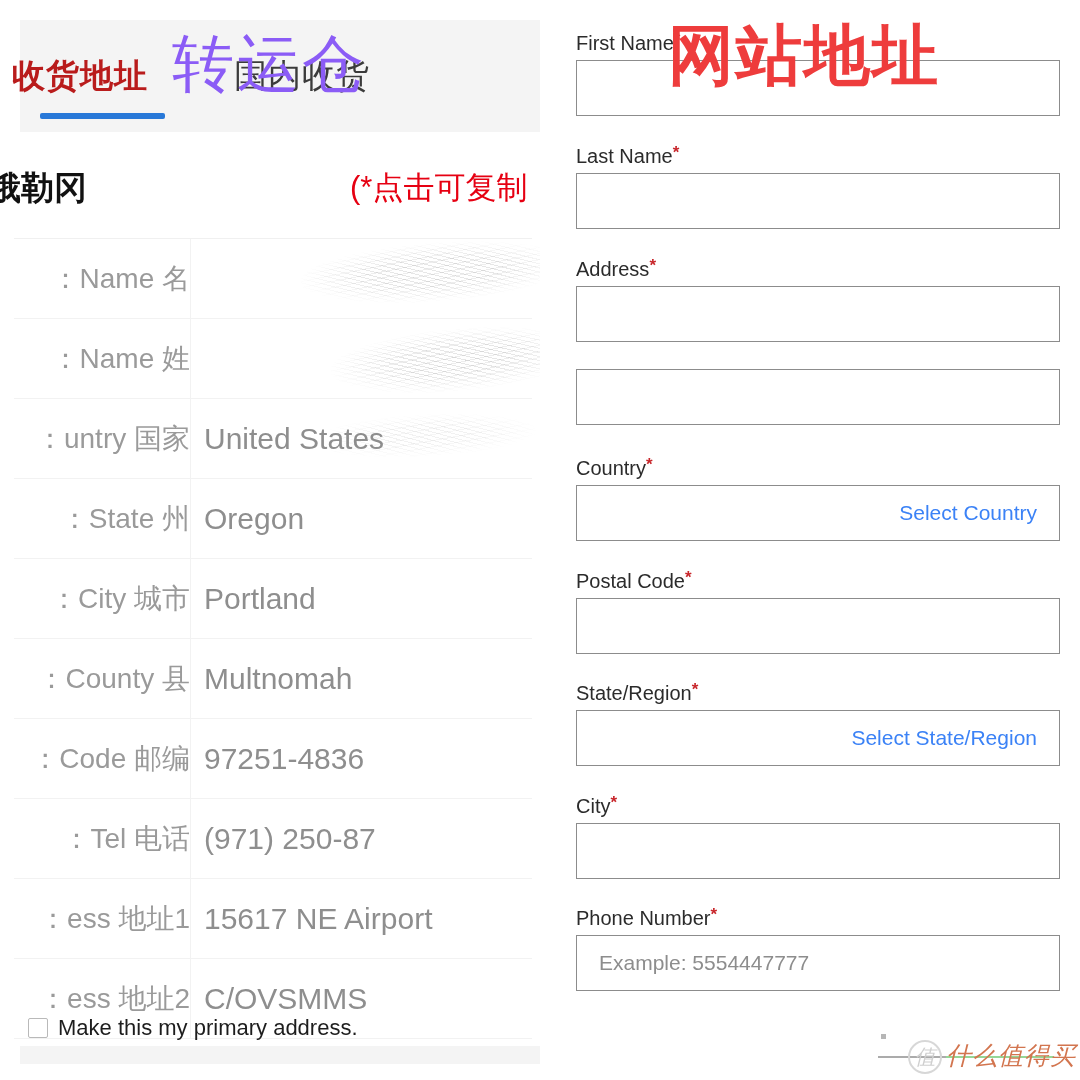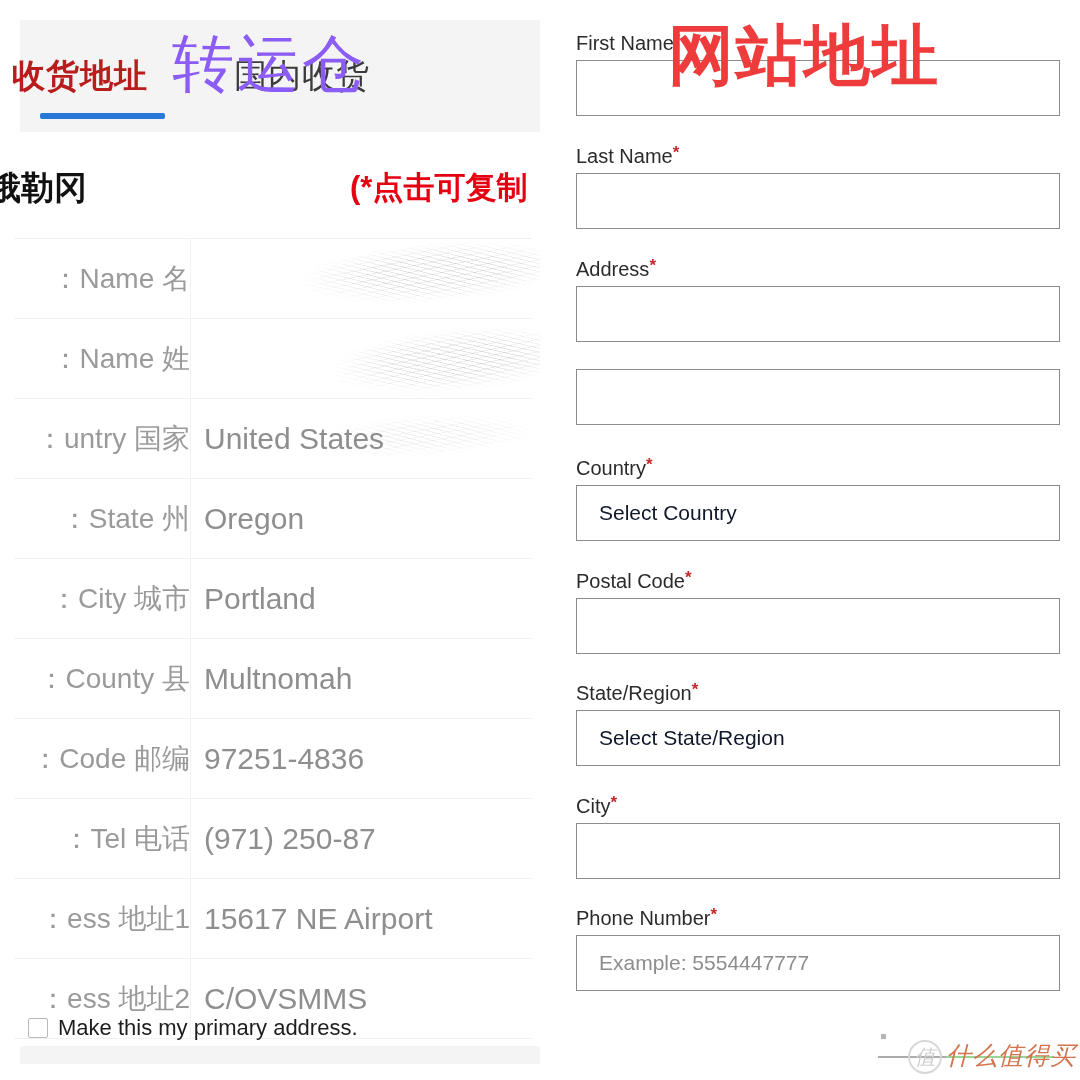--- a/index.html
+++ b/index.html
@@ -87,21 +87,21 @@
     font-weight: 700;
     color: #111111;
     white-space: nowrap;
   }
   #card-copy-hint {
     position: absolute;
     left: 350px;
     top: 162px;
     font-size: 31px;
     line-height: 52px;
-    font-weight: 700;
+    font-weight: 400;
     color: #e60012;
     white-space: nowrap;
   }
 
   
   #addr-table {
     position: absolute;
     left: 14px;
     top: 238px;
     width: 518px;
@@ -231,21 +231,21 @@
     font-size: 21px;
     line-height: 54px;
     color: #3a3a3a;
     padding: 0 22px;
     width: 100%;
     white-space: nowrap;
     overflow: hidden;
     font-family: "Liberation Sans", "DejaVu Sans", sans-serif;
   }
   .field-input.placeholder { color: #8d8d8d; }
-  .field-input.select { color: #0f172a; }
+  .field-input.select { color: #3b82f6; text-align: right; }
 
   
   #annot-website {
     position: absolute;
     left: 668px;
     top: 18px;
     font-size: 66px;
     line-height: 74px;
     color: #ee3c3c;
     font-weight: 700;

